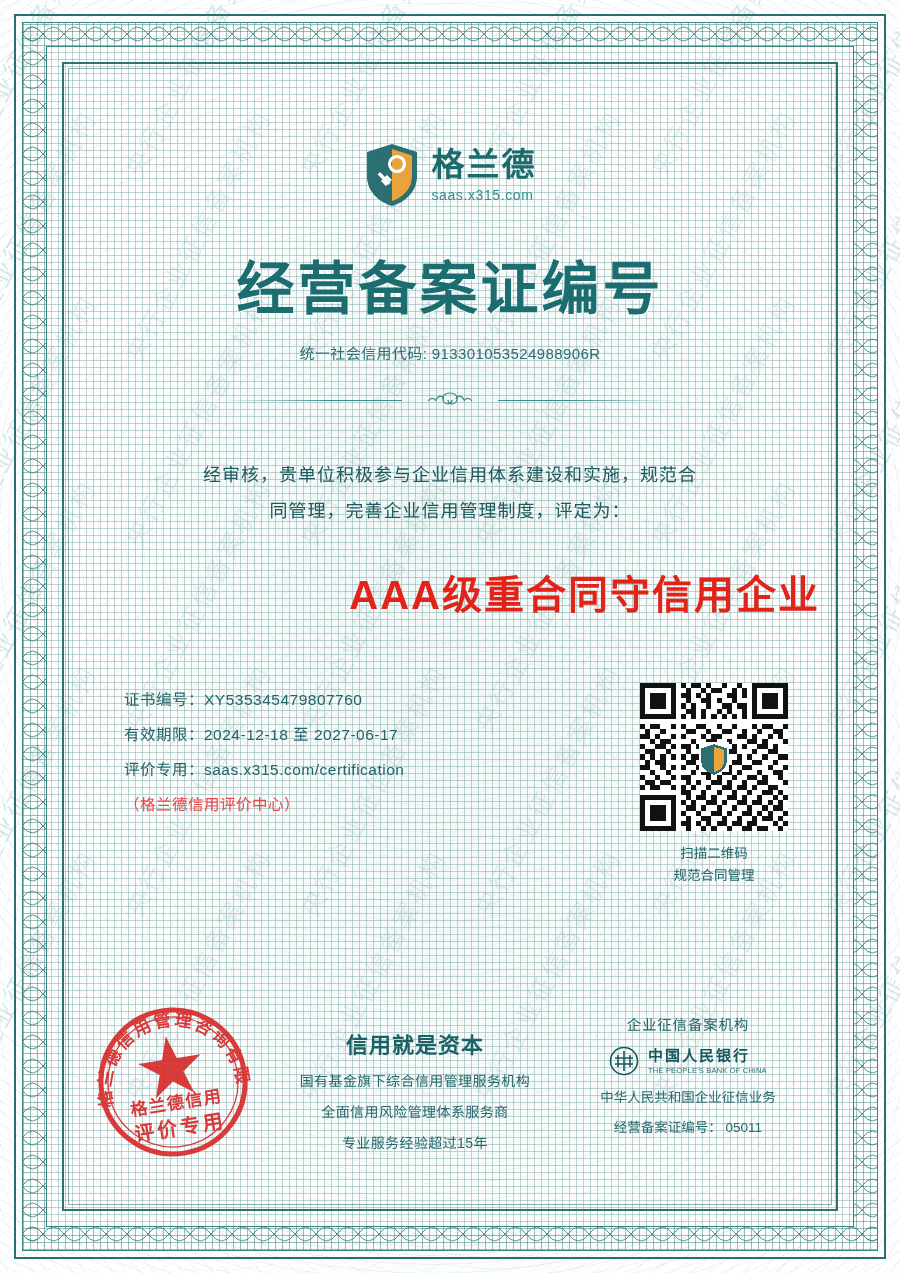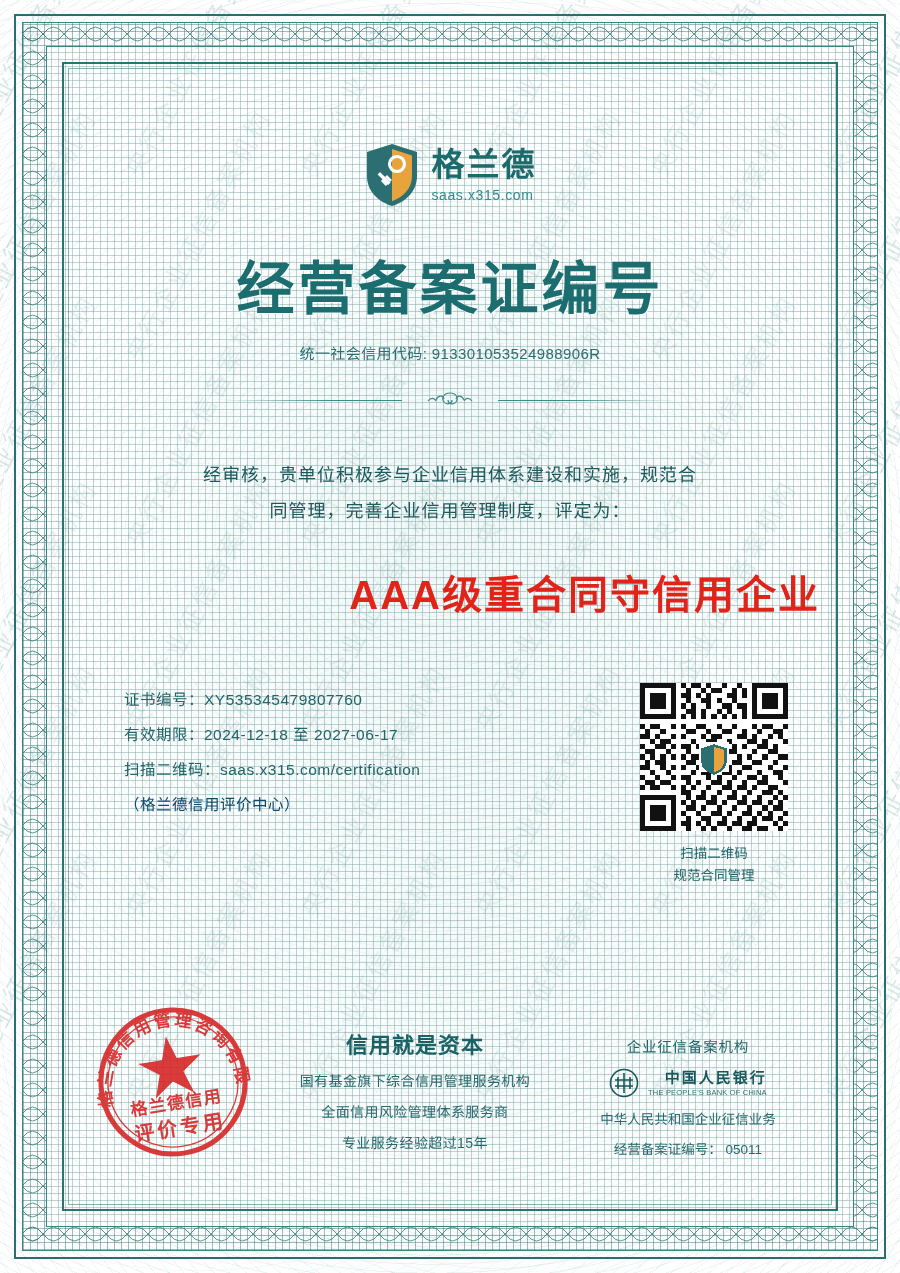--- a/index.html
+++ b/index.html
@@ -204,21 +204,21 @@
     align-items: flex-start;
     padding: 0 26px 0 44px;
   }
   .details {
     font-size: 15.5px;
     color: #20666a;
     line-height: 2.25;
     letter-spacing: 0.5px;
   }
   .details .issuer {
-    color: #0c4a6e;
+    color: #ef4444;
   }
   .qr-block {
     display: flex;
     flex-direction: column;
     align-items: center;
     width: 160px;
   }
   .qr {
     width: 148px;
     height: 148px;
@@ -263,21 +263,21 @@
   }
   .footer-center .line-item {
     margin-top: 11px;
     font-size: 14px;
     color: #26696d;
     letter-spacing: 0.4px;
   }
   .footer-right {
     text-align: center;
     width: 250px;
-    margin-top: 48px;
+    margin-top: 26px;
   }
   .footer-right .fr-title {
     font-size: 14.5px;
     color: #24676b;
     letter-spacing: 0.8px;
   }
   .pboc {
     margin-top: 12px;
     display: flex;
     align-items: center;
@@ -291,21 +291,20 @@
   }
   .pboc-names {
     text-align: left;
     line-height: 1.15;
   }
   .pboc-cn {
     font-size: 15px;
     color: #17585f;
     font-weight: bold;
     letter-spacing: 2px;
-    text-align: right;
   }
   .pboc-en {
     font-size: 7.5px;
     color: #2a6e72;
     letter-spacing: 0.2px;
     margin-top: 3px;
   }
   .footer-right .fr-line {
     margin-top: 10px;
     font-size: 13.5px;
@@ -419,21 +418,21 @@
     </div>
 
     <div class="body-text">经审核，贵单位积极参与企业信用体系建设和实施，规范合同管理，完善企业信用管理制度，评定为：</div>
 
     <div class="grade">AAA级重合同守信用企业</div>
 
     <div class="details-row">
       <div class="details">
         <div>证书编号：XY535345479807760</div>
         <div>有效期限：2024-12-18 至 2027-06-17</div>
-        <div>扫描二维码：saas.x315.com/certification</div>
+        <div>评价专用：saas.x315.com/certification</div>
         <div class="issuer">（格兰德信用评价中心）</div>
       </div>
 
       <div class="qr-block">
         <div class="qr">
           <svg width="148" height="148" viewBox="0 0 29 29" shape-rendering="crispEdges">
             <rect width="29" height="29" fill="#ffffff"></rect>
             <g fill="#111111">
 
               <path d="M0 0h7v7H0z"></path>

